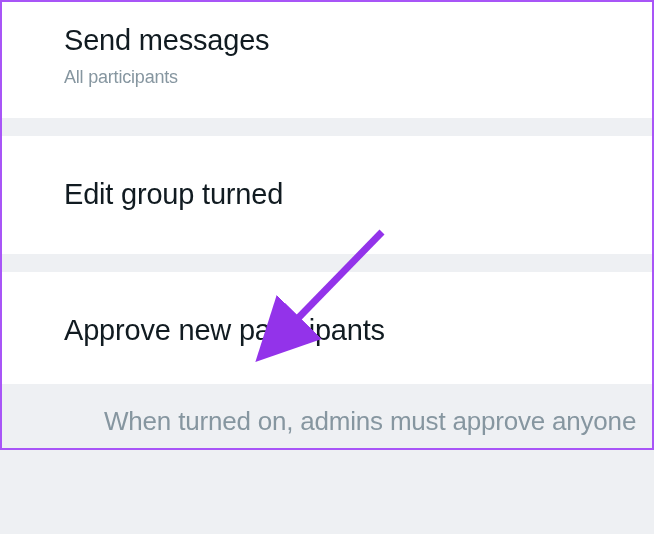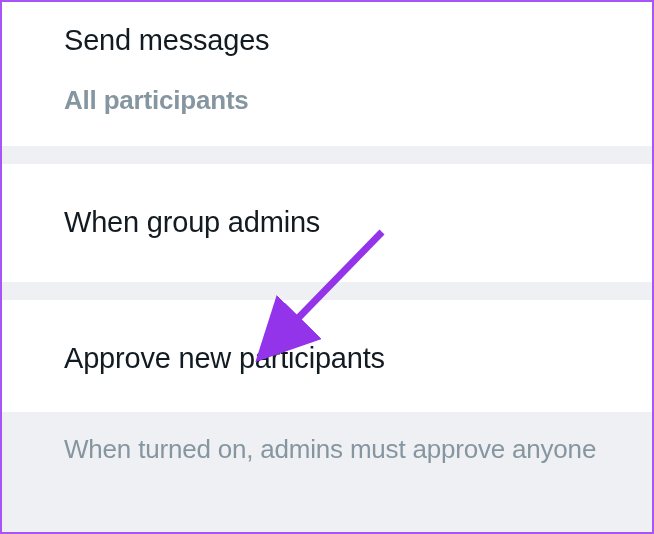--- a/index.html
+++ b/index.html
@@ -10,83 +10,84 @@
     body {
       font-family: -apple-system, BlinkMacSystemFont, "Segoe UI", Helvetica, Arial, sans-serif;
       background: #eef0f3;
       width: 654px;
       height: 534px;
       overflow: hidden;
       position: relative;
     }
     .frame {
       width: 654px;
-      height: 534px;
+      height: 450px;
       border: 2px solid #a855f7;
       background: #eef0f3;
       position: relative;
       overflow: hidden;
     }
     .section {
       background: #ffffff;
       padding: 26px 0 26px 62px;
     }
     .section-title {
       font-size: 29px;
       color: #111b21;
       font-weight: 400;
       line-height: 1.3;
       letter-spacing: -0.2px;
     }
     .section-subtitle {
-      font-size: 26px;
+      font-size: 18px;
       color: #8696a0;
-      font-weight: 700;
-      margin-top: 24px;
+      font-weight: 400;
+      margin-top: 6px;
       line-height: 1.25;
       letter-spacing: -0.2px;
     }
     .gap {
       height: 18px;
       background: #eef0f3;
     }
     .section-send { padding-top: 20px; padding-bottom: 30px; }
     .section-edit { padding-top: 40px; padding-bottom: 40px; }
     .section-approve { padding-top: 40px; padding-bottom: 34px; }
     .footer {
       background: #eef0f3;
       padding: 22px 0 22px 62px;
     }
     .footer-text {
       font-size: 26px;
       color: #8696a0;
       font-weight: 400;
       white-space: nowrap;
       letter-spacing: -0.2px;
+      margin-left: 40px;
     }
     .arrow-svg {
       position: absolute;
       top: 220px;
       left: 240px;
       pointer-events: none;
     }
   </style>
 </head>
 <body>
 
 <div class="frame">
   <div class="section section-send">
     <div class="section-title">Send messages</div>
     <div class="section-subtitle">All participants</div>
   </div>
 
   <div class="gap"></div>
 
   <div class="section section-edit">
-    <div class="section-title">When group admins</div>
+    <div class="section-title">Edit group turned</div>
   </div>
 
   <div class="gap"></div>
 
   <div class="section section-approve">
     <div class="section-title">Approve new participants</div>
   </div>
 
   <div class="footer">
     <div class="footer-text">When turned on, admins must approve anyone</div>

